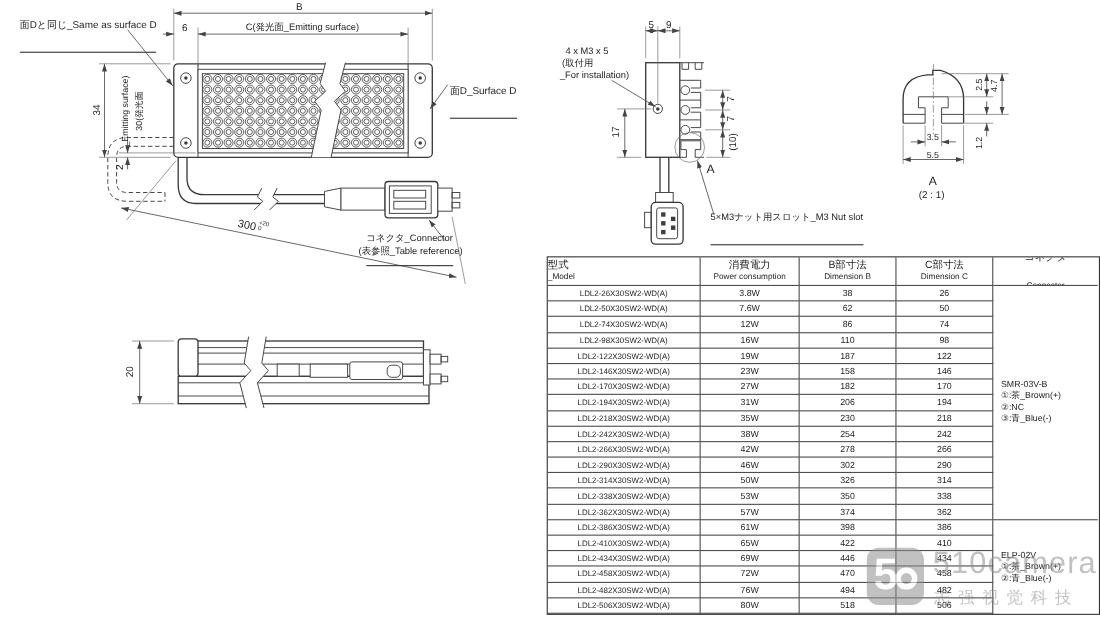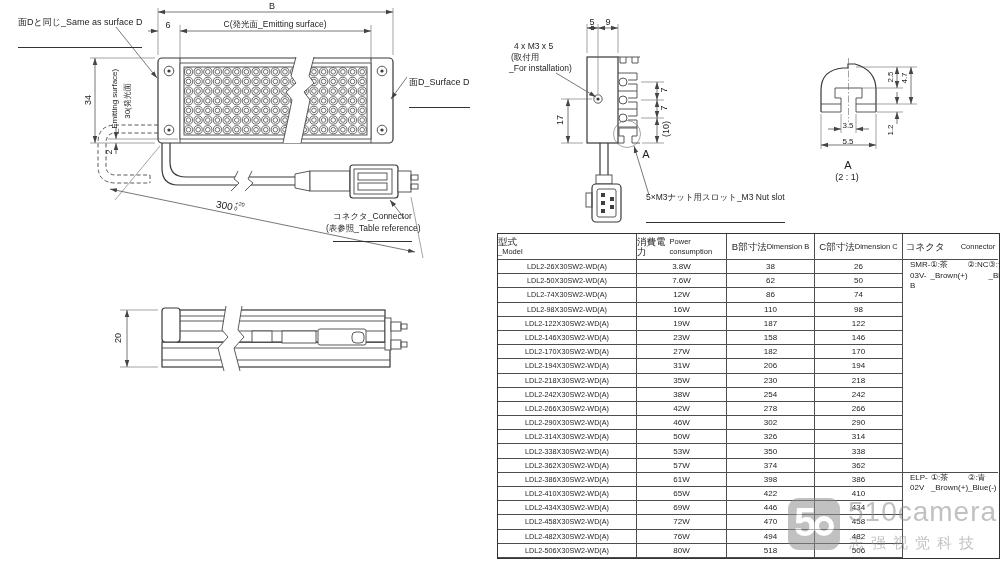--- a/index.html
+++ b/index.html
@@ -26,28 +26,28 @@
   .rot300{display:flex;align-items:flex-start;gap:2px;transform:rotate(11.5deg);font-size:10px;}
   .tol{display:flex;flex-direction:column;font-size:5.5px;line-height:5px;margin-top:-1px;}
 
   #spec-table{position:absolute;left:497px;top:233px;width:501px;
     display:grid;grid-template-columns:139px 90px 88px 88px 95px;
     grid-template-rows:26px repeat(21,14.2px);
     border:1px solid #333;box-sizing:content-box;background:#fff;}
   #spec-table .cell{border-right:1px solid #4d4d4d;border-bottom:1px solid #4d4d4d;
     display:flex;align-items:center;justify-content:center;overflow:hidden;}
   #spec-table .c4{border-right:none;gap:16px;}
-  #spec-table .th{line-height:10px;}
+  #spec-table .th{flex-direction:column;line-height:10px;}
   #spec-table .th .jp{font-size:9.5px;}
   #spec-table .th .en{font-size:7.5px;}
   #spec-table .th0{flex-direction:column;align-items:baseline;}
   #spec-table .model{font-size:7.2px;}
   #spec-table .num{font-size:8px;}
   #spec-table .conn-cell{grid-column:5;border-bottom:1px solid #4d4d4d;
-    display:flex;flex-direction:row;justify-content:space-between;padding-left:7px;
+    display:flex;flex-direction:column;justify-content:center;padding-left:7px;
     font-size:8px;line-height:10.5px;}
   #spec-table .conn-cell.last{border-bottom:none;}
 
   #watermark{position:absolute;left:786px;top:494px;width:214px;height:68px;
     color:#8f8f8f;opacity:.55;pointer-events:none;z-index:5;}
   .wm-logo{position:absolute;left:2px;top:4px;width:52px;height:52px;background:currentColor;
     border-radius:11px;}
   .wm-logo .d{position:absolute;left:6px;top:2px;font-size:40px;font-weight:bold;color:#fff;}
   .wm-lens{position:absolute;right:6px;top:18px;width:10px;height:10px;border:5px solid #fff;border-radius:50%;}
   .wm-brand{position:absolute;left:62px;top:2px;font-size:28px;letter-spacing:1px;}

